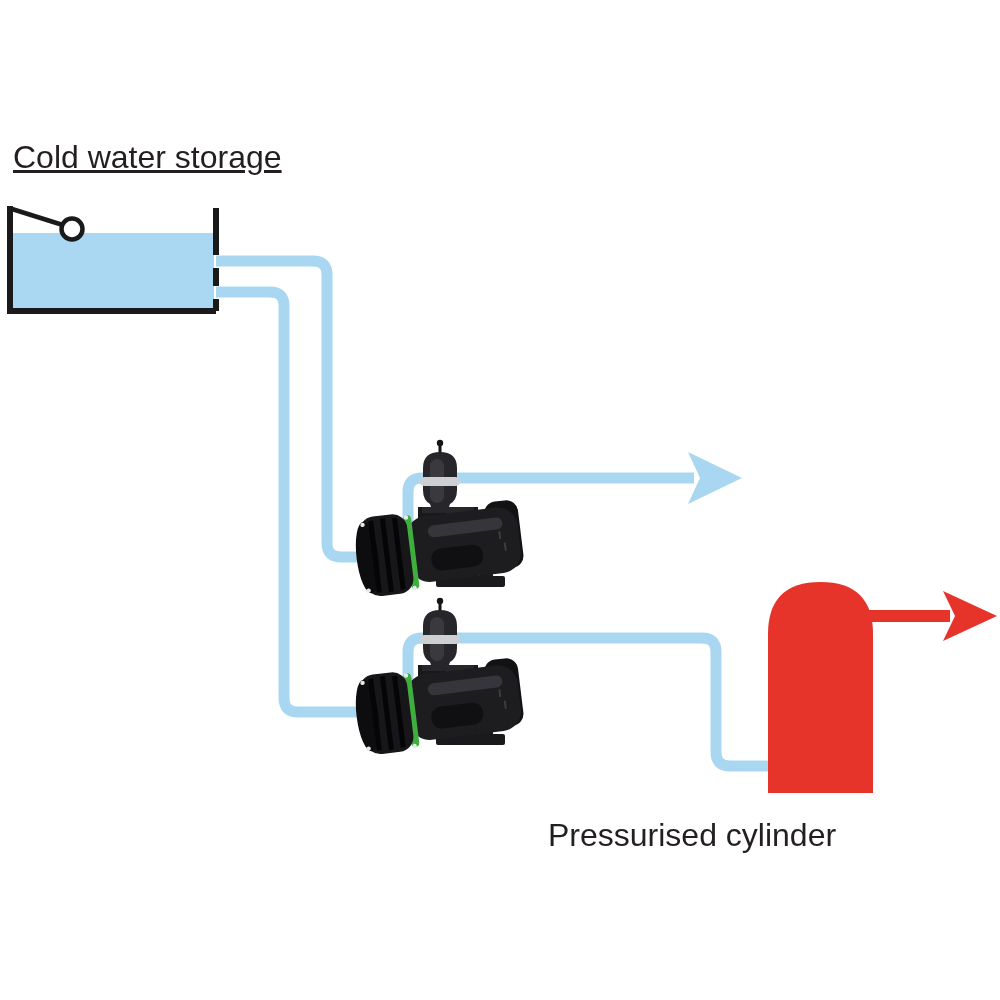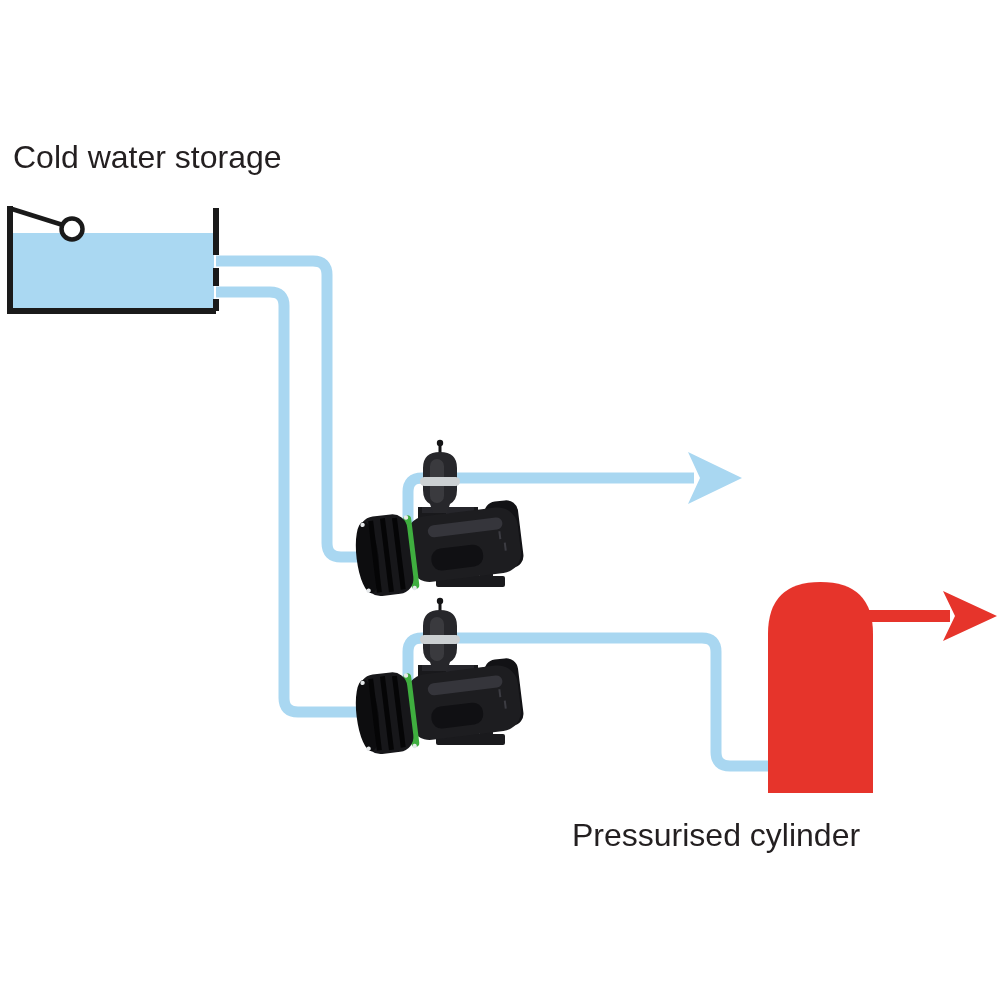--- a/index.html
+++ b/index.html
@@ -19,22 +19,22 @@
   html,body{margin:0;padding:0;}
   body{
     width:1000px;height:1000px;position:relative;background:var(--bg);
     font-family:"Liberation Sans", sans-serif;overflow:hidden;
   }
   .stage{position:absolute;inset:0;}
   .label{
     position:absolute;color:var(--text);font-size:32px;line-height:34px;
     letter-spacing:0px;white-space:nowrap;
   }
-  #label-tank{left:13px;top:140px;}
-  #label-cylinder{left:548px;top:818px;margin-left:24px;}
+  #label-tank{left:13px;top:140px;text-decoration:underline;}
+  #label-cylinder{left:548px;top:818px;}
   svg{position:absolute;left:0;top:0;}
 </style>
 </head>
 <body>
 
 <div class="stage">
 
   <svg width="1000" height="1000" viewBox="0 0 1000 1000">
 
     <defs>

